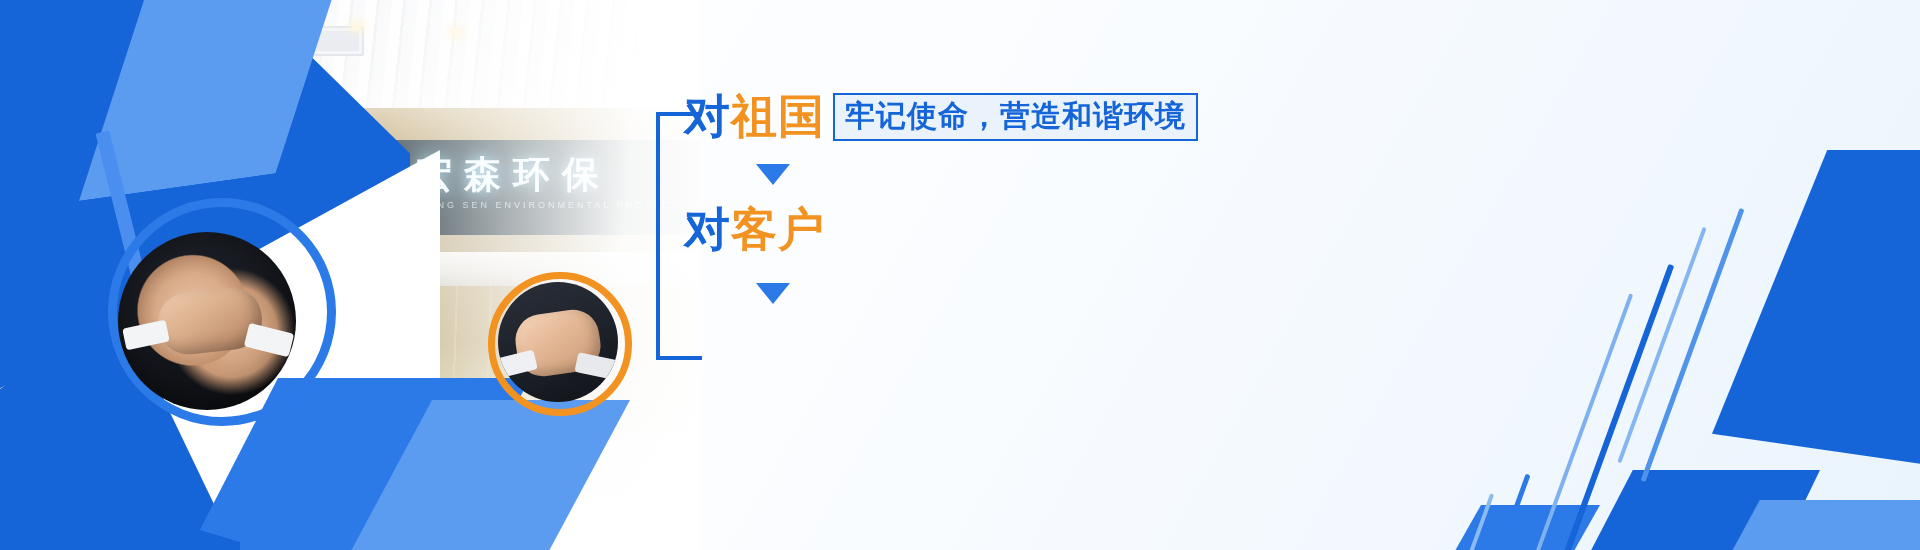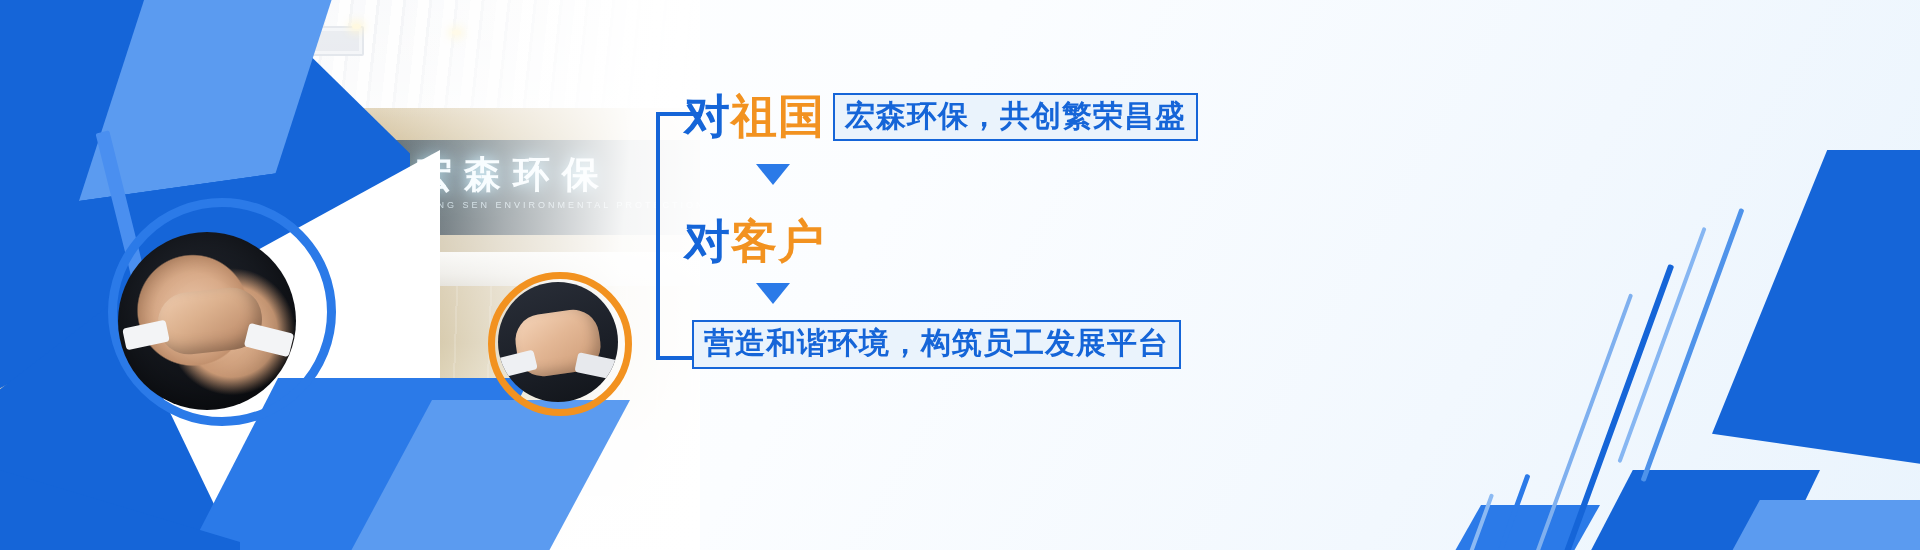--- a/index.html
+++ b/index.html
@@ -248,21 +248,21 @@
 
   .bracket{
     position:absolute;left:6px;top:112px;width:42px;height:240px;
     border-left:4px solid #1565d8;
     border-top:4px solid #1565d8;
     border-bottom:4px solid #1565d8;
   }
 
   .row{position:absolute;left:34px;display:flex;align-items:center;white-space:nowrap;}
   .row1{top:86px;}
-  .row2{top:211px;}
+  .row2{top:199px;}
   .row3{top:320px;}
 
   .lead{
     font-size:46px;font-weight:700;letter-spacing:1px;
     font-family:"Liberation Sans","DejaVu Sans",sans-serif;
   }
   .lead .b{color:#1565d8;}
   .lead .o{color:#f29220;}
 
   .chip{
@@ -360,31 +360,30 @@
   </div>
 
   <div class="content">
 
     <div class="bracket"></div>
 
     <div class="row row1">
       <span class="lead">
         <span class="b">对</span><span class="o">祖国</span>
       </span>
-      <span class="chip">宏森环保，共创繁荣昌盛</span>
+      <span class="chip">牢记使命，营造和谐环境</span>
     </div>
 
     <div class="arrow arrow1"></div>
 
     <div class="row row2">
       <span class="lead">
         <span class="b">对</span><span class="o">客户</span>
       </span>
     </div>
 
     <div class="arrow arrow2"></div>
 
     <div class="row row3">
-      <span class="chip">营造和谐环境，构筑员工发展平台</span>
     </div>
 
   </div>
 </div>
 
 </body></html>

